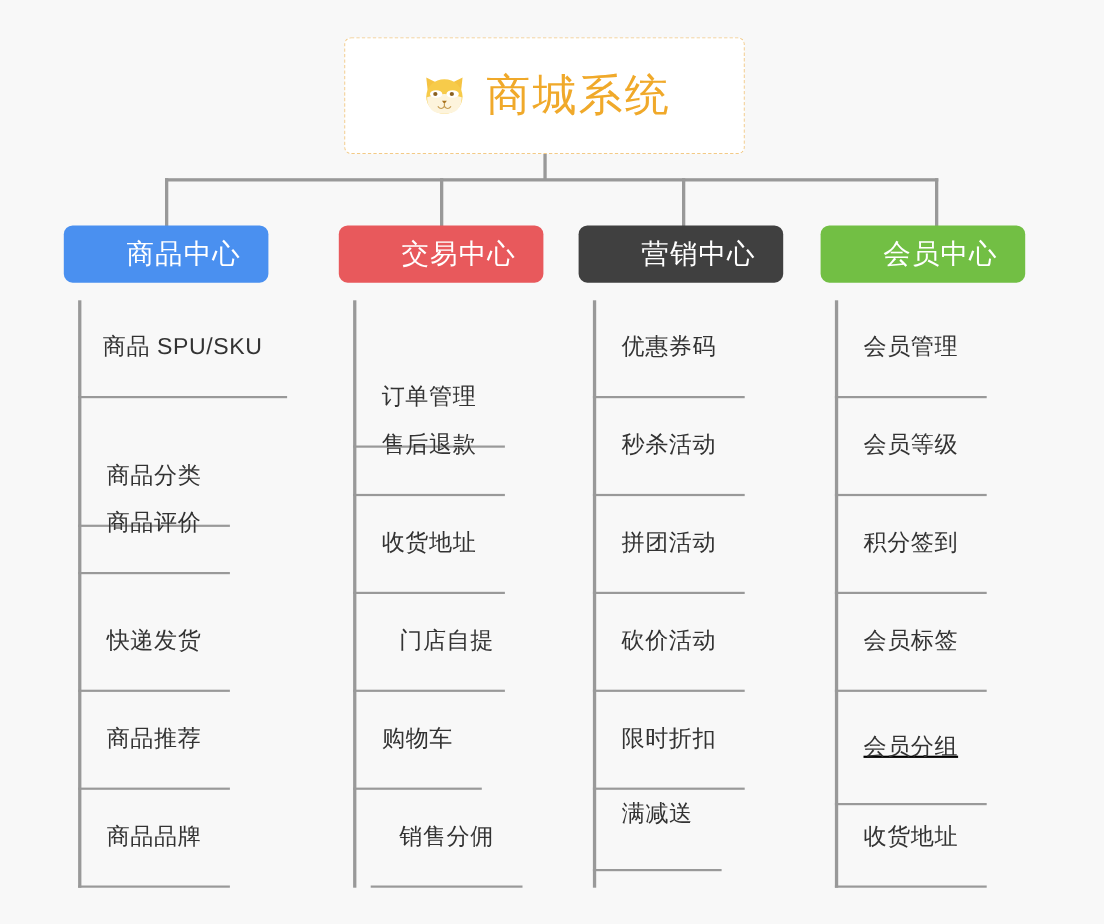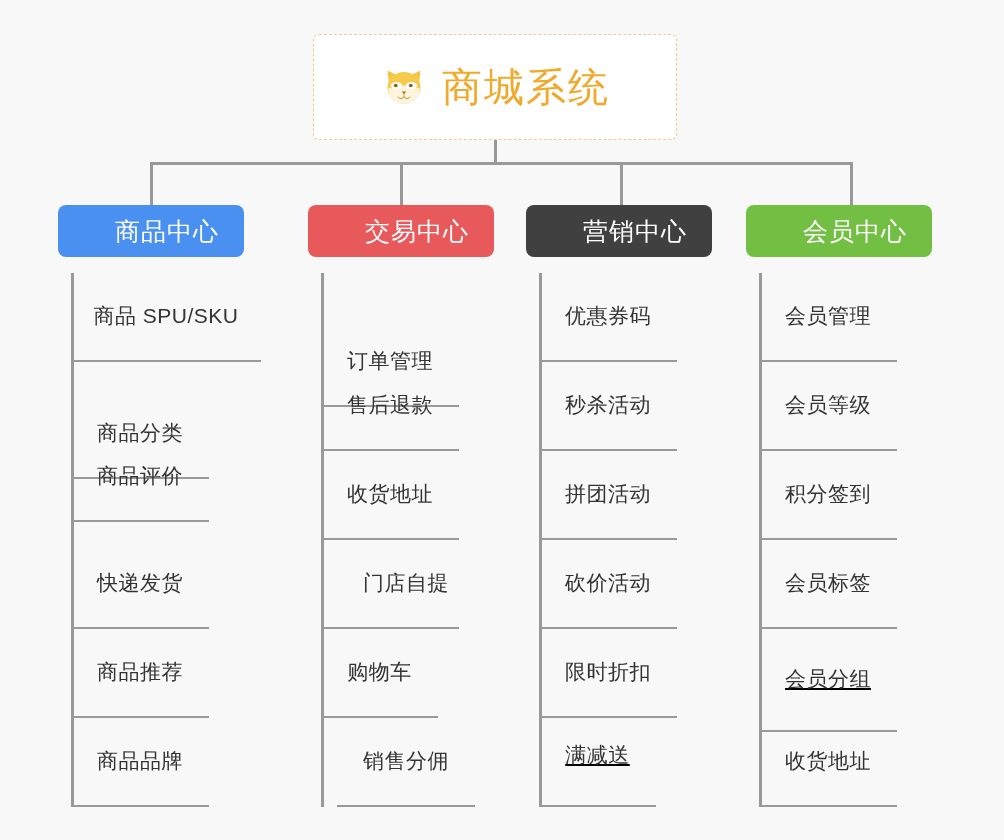--- a/index.html
+++ b/index.html
@@ -206,21 +206,21 @@
       </div>
       <div class="leaf-item" style="left: 0px; top: 178px; width: 138px; height: 89px;">
         <span class="leaf-label">拼团活动</span>
       </div>
       <div class="leaf-item" style="left: 0px; top: 267px; width: 138px; height: 89px;">
         <span class="leaf-label">砍价活动</span>
       </div>
       <div class="leaf-item" style="left: 0px; top: 356px; width: 138px; height: 89px;">
         <span class="leaf-label">限时折扣</span>
       </div>
-      <div class="leaf-item" style="left: 0px; top: 434px; width: 117px; height: 100px; text-decoration: underline;">
+      <div class="leaf-item" style="left: 0px; top: 419px; width: 117px; height: 100px;">
         <span class="leaf-label">满减送</span>
       </div>
     </div>
   <div class="leaf-col" style="left:759px;">
       <div class="col-spine" style="height: 534px;"></div>
       <div class="leaf-item" style="left: 0px; top: 0px; width: 138px; height: 89px;">
         <span class="leaf-label">会员管理</span>
       </div>
       <div class="leaf-item" style="left: 0px; top: 89px; width: 138px; height: 89px;">
         <span class="leaf-label">会员等级</span>

